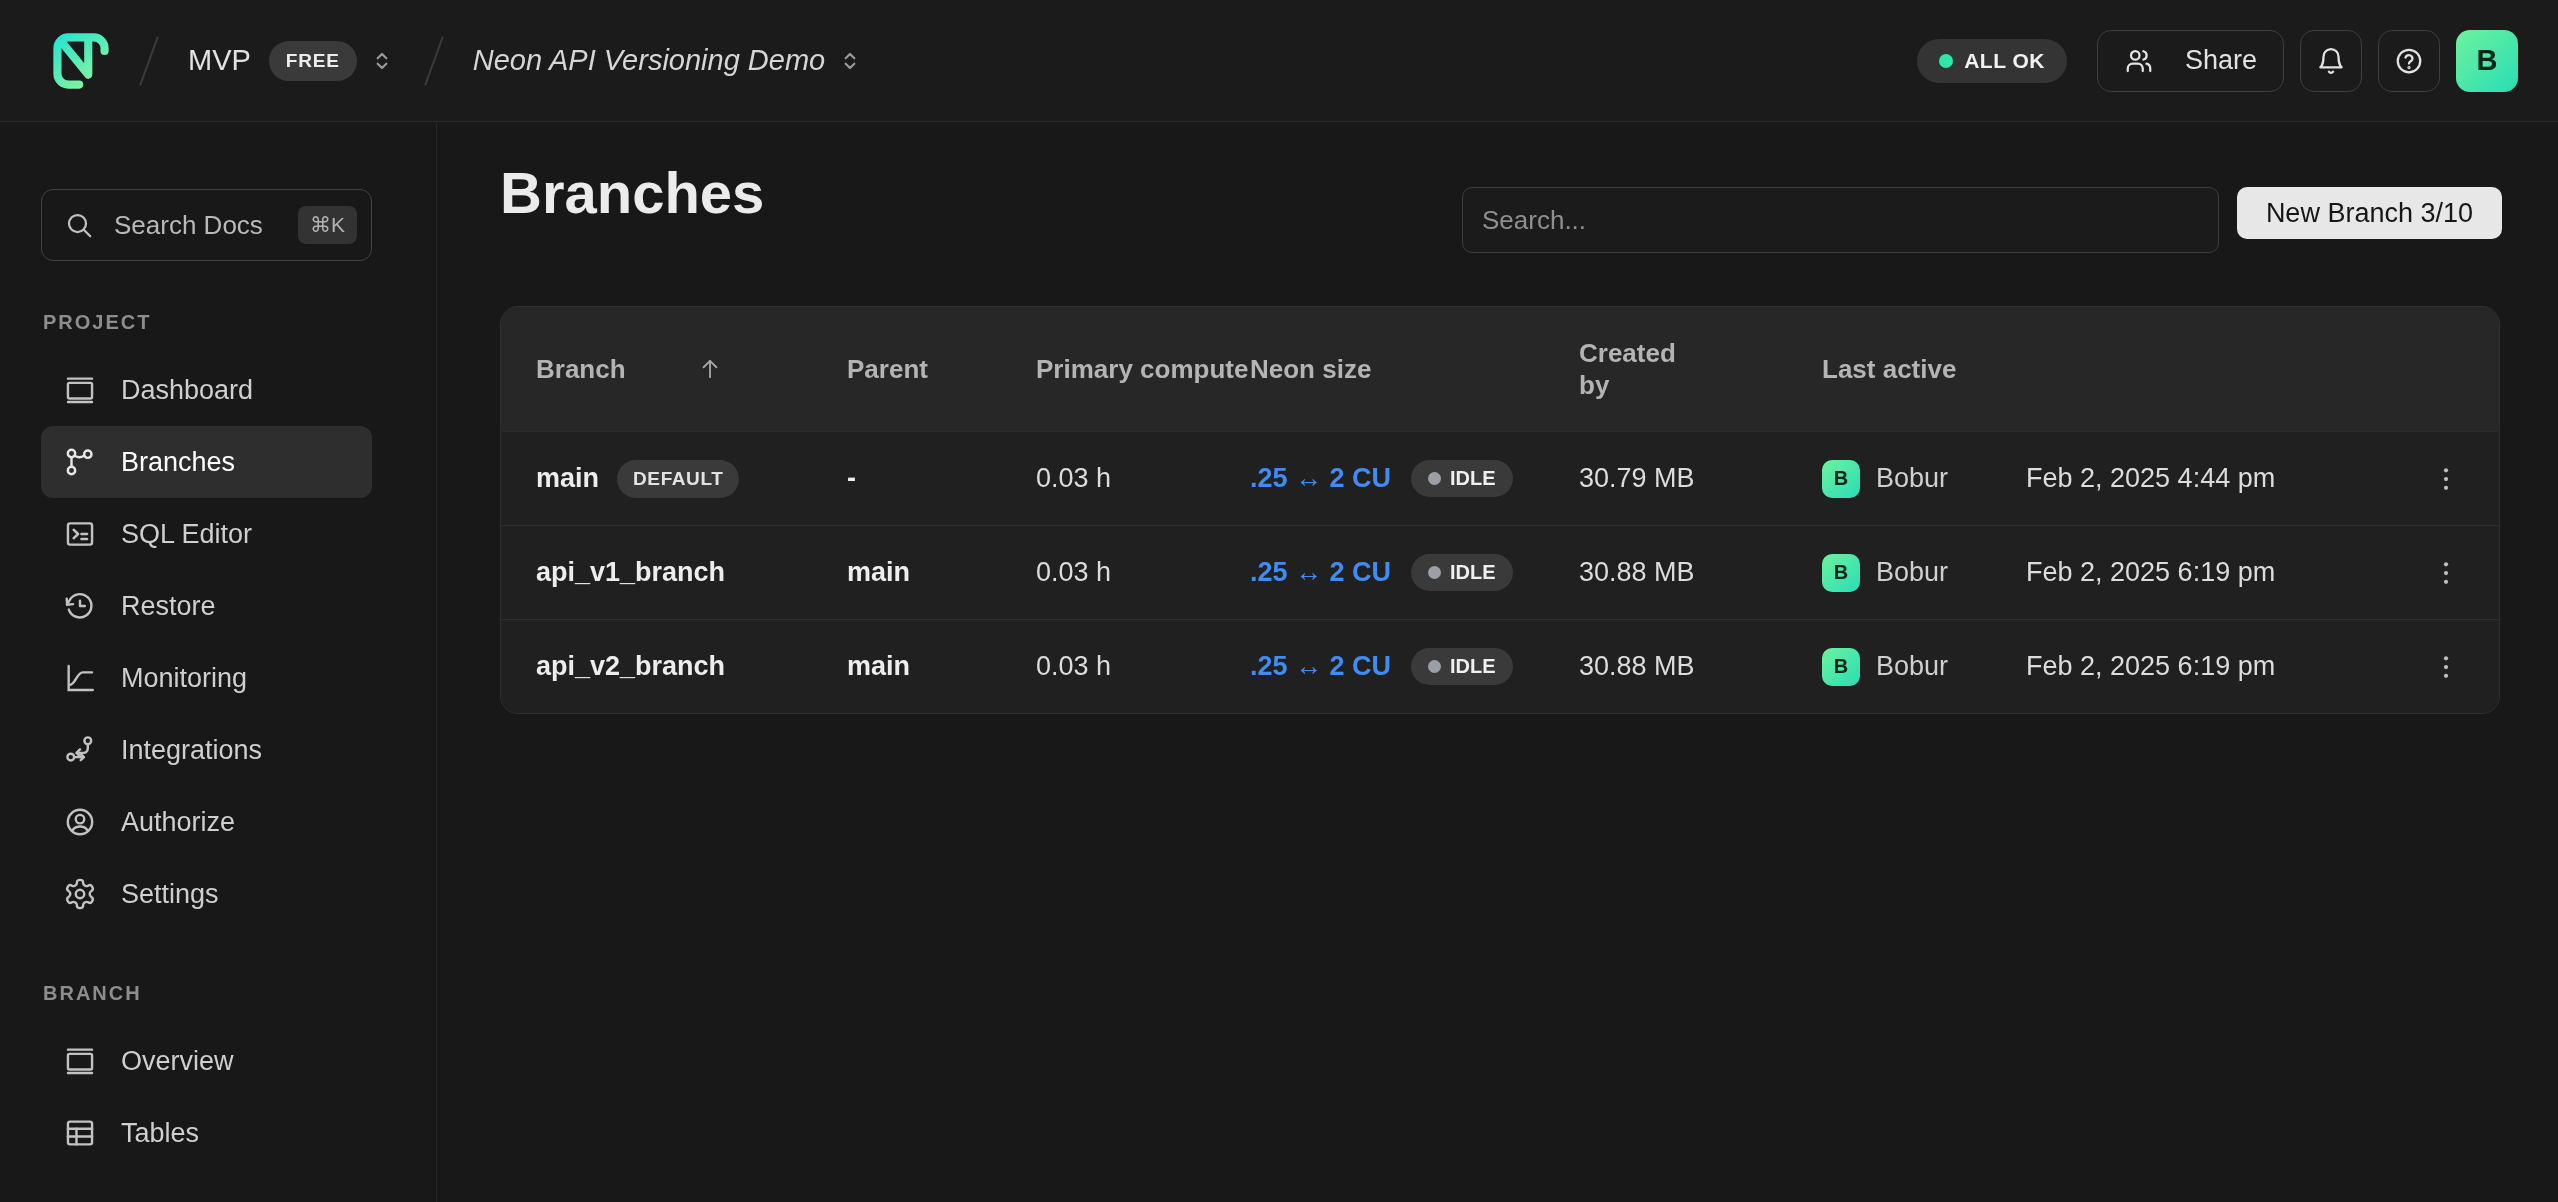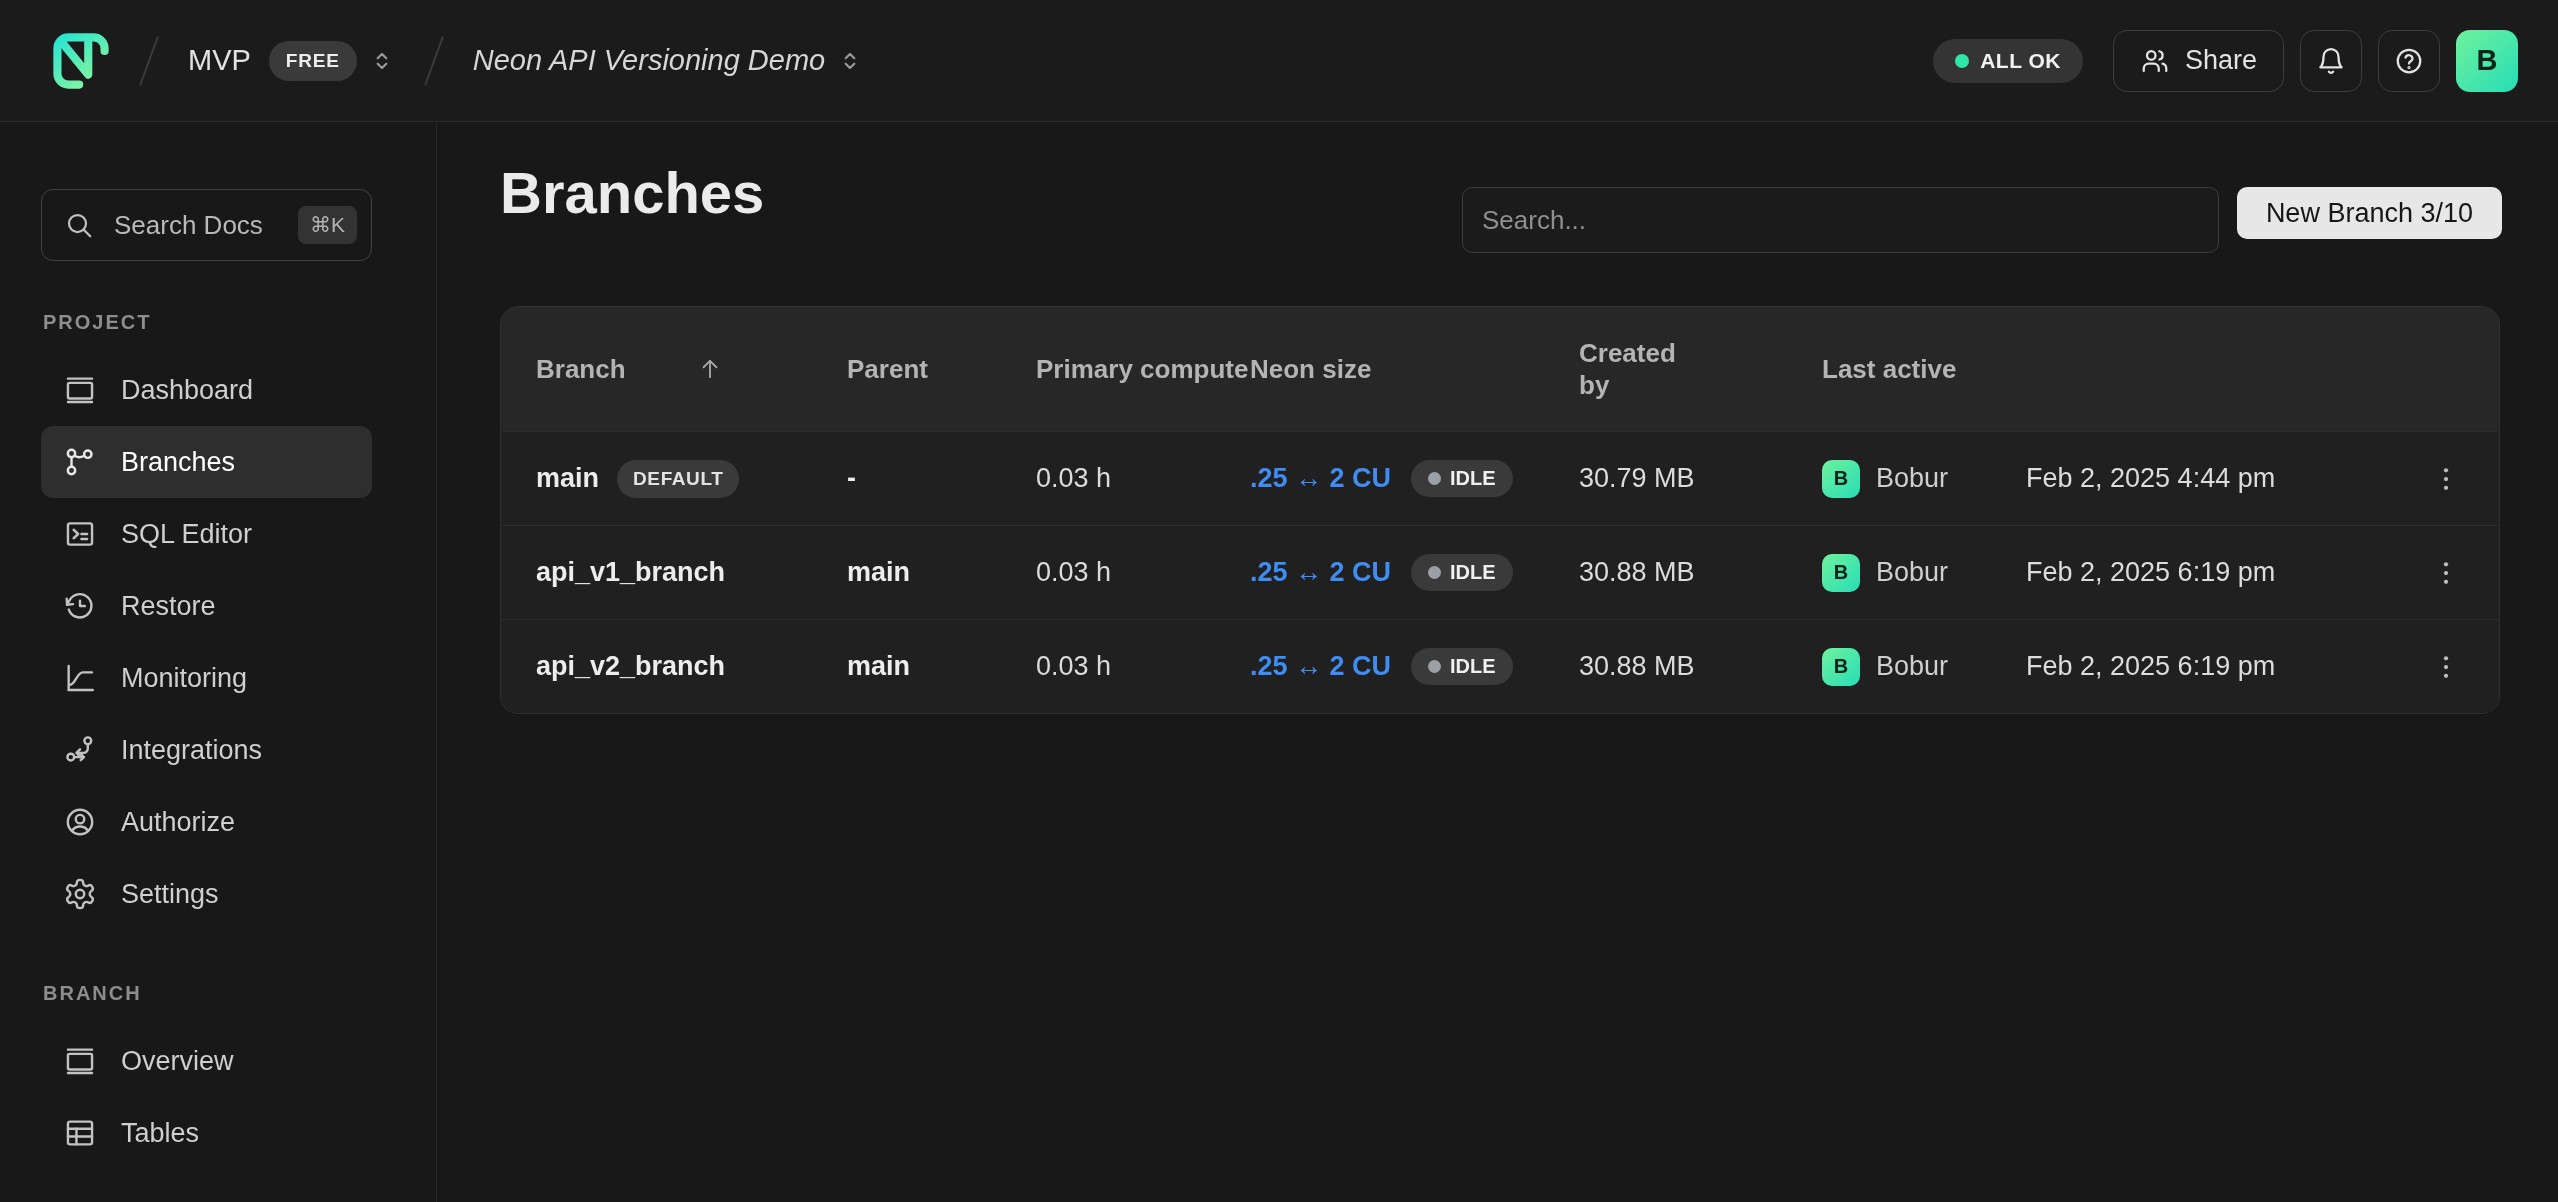--- a/index.html
+++ b/index.html
@@ -17,21 +17,21 @@
   .crumb-name.secondary { font-weight:400; color:#d6d6d6;font-style:italic; }
   .pill { display:inline-flex; align-items:center; background:#3a3a3a; border-radius:999px; }
   .plan-pill { margin-left:18px; padding:9px 17px; font-size:19px; font-weight:bold; letter-spacing:.8px; color:#ededed; }
   .updown { margin-left:12px; color:#9a9a9a; display:flex; }
   .tb-spacer { flex:1; }
   .status-pill { height:44px; padding:0 22px; gap:11px; font-size:21px; font-weight:bold; letter-spacing:.5px;
                  color:#f2f2f2; background:#343434; display:flex; align-items:center; border-radius:999px; margin-right:14px; }
   .status-dot { width:14px; height:14px; border-radius:50%; background:#2ee6a8; }
   .tb-btn { height:62px; border:1.5px solid #3e3e3e; border-radius:14px; background:transparent; color:#e3e3e3;
             display:flex; align-items:center; justify-content:center; margin-left:16px; cursor:pointer; }
-  .share-btn { padding:0 26px; gap:15px; font-size:27px; }
+  .share-btn { padding:0 26px; gap:31px; font-size:27px; }
   .icon-btn { width:62px; }
   .avatar { width:62px; height:62px; border-radius:14px; margin-left:16px; cursor:pointer;
             background:linear-gradient(135deg,#6ef29d 0%,#27ddb6 100%);
             display:flex; align-items:center; justify-content:center;
             font-size:29px; font-weight:bold; color:#0e241a; }
 
   
   .sidebar { position:absolute; top:123px; left:0; width:437px; bottom:0; border-right:1px solid #282828; padding:66px 0 0 41px; }
   .doc-search { width:331px; height:72px; border:1.5px solid #424242; border-radius:12px; display:flex; align-items:center;
                 padding:0 14px 0 22px; color:#b9b9b9; cursor:pointer; }

